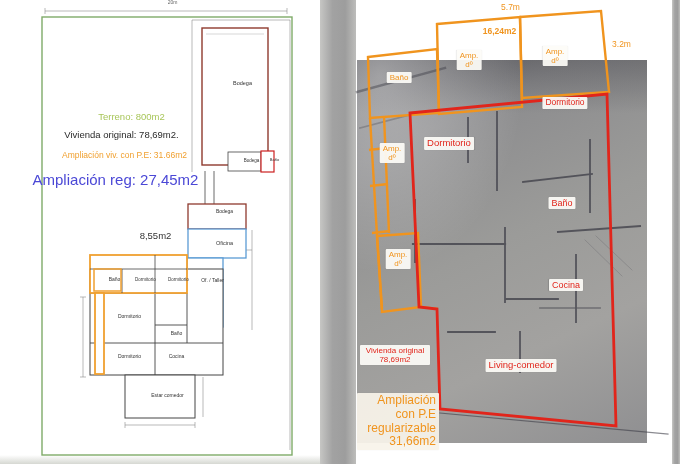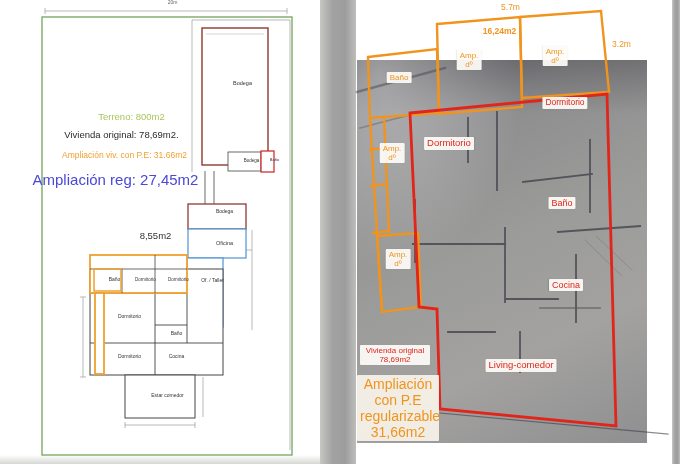--- a/index.html
+++ b/index.html
@@ -140,17 +140,17 @@
 dº</div>
 
   <div class="lbl tag red" style="left:565px;top:97px;font-size:8.5px;">Dormitorio</div>
   <div class="lbl tag red" style="left:449px;top:137px;font-size:9.5px;">Dormitorio</div>
   <div class="lbl tag red" style="left:562px;top:197px;font-size:9px;">Baño</div>
   <div class="lbl tag red" style="left:566px;top:279px;font-size:9px;">Cocina</div>
   <div class="lbl tag red" style="left:521px;top:359px;font-size:9.5px;">Living-comedor</div>
 
   <div class="lbl tag red" style="left:395px;top:345px;font-size:8px;width:64px;">Vivienda original
 78,69m2</div>
-  <div class="lbl tag orange" style="left:398px;top:375px;font-size:14px;width:76px;background:rgba(247,243,233,0.93);">Ampliación con P.E
+  <div class="lbl tag orange" style="left:398px;top:393px;font-size:12px;width:76px;background:rgba(247,243,233,0.93);text-align:right;">Ampliación con P.E
 regularizable
 31,66m2</div>
 
 </div>
 
 </body></html>

